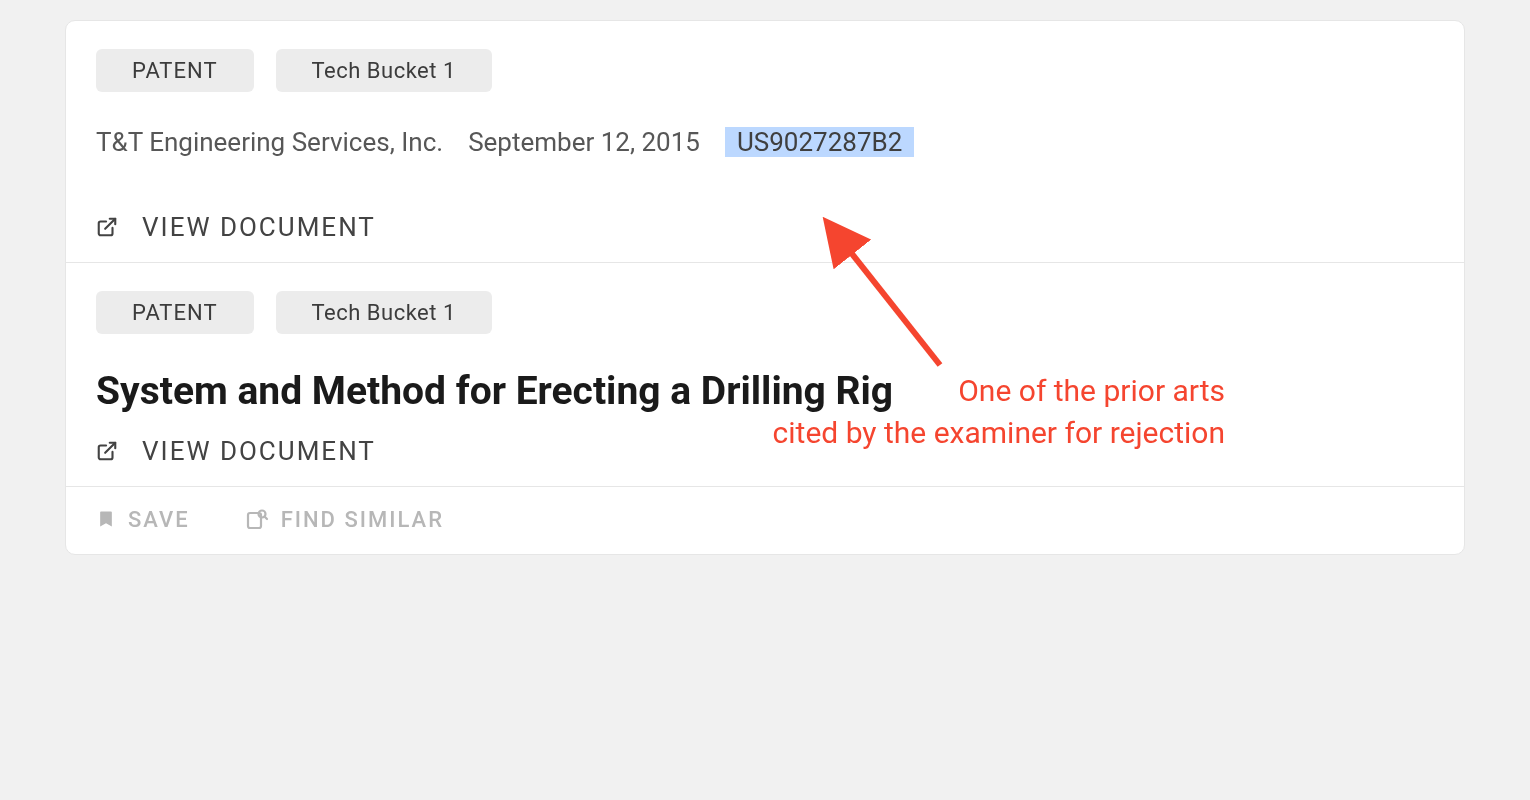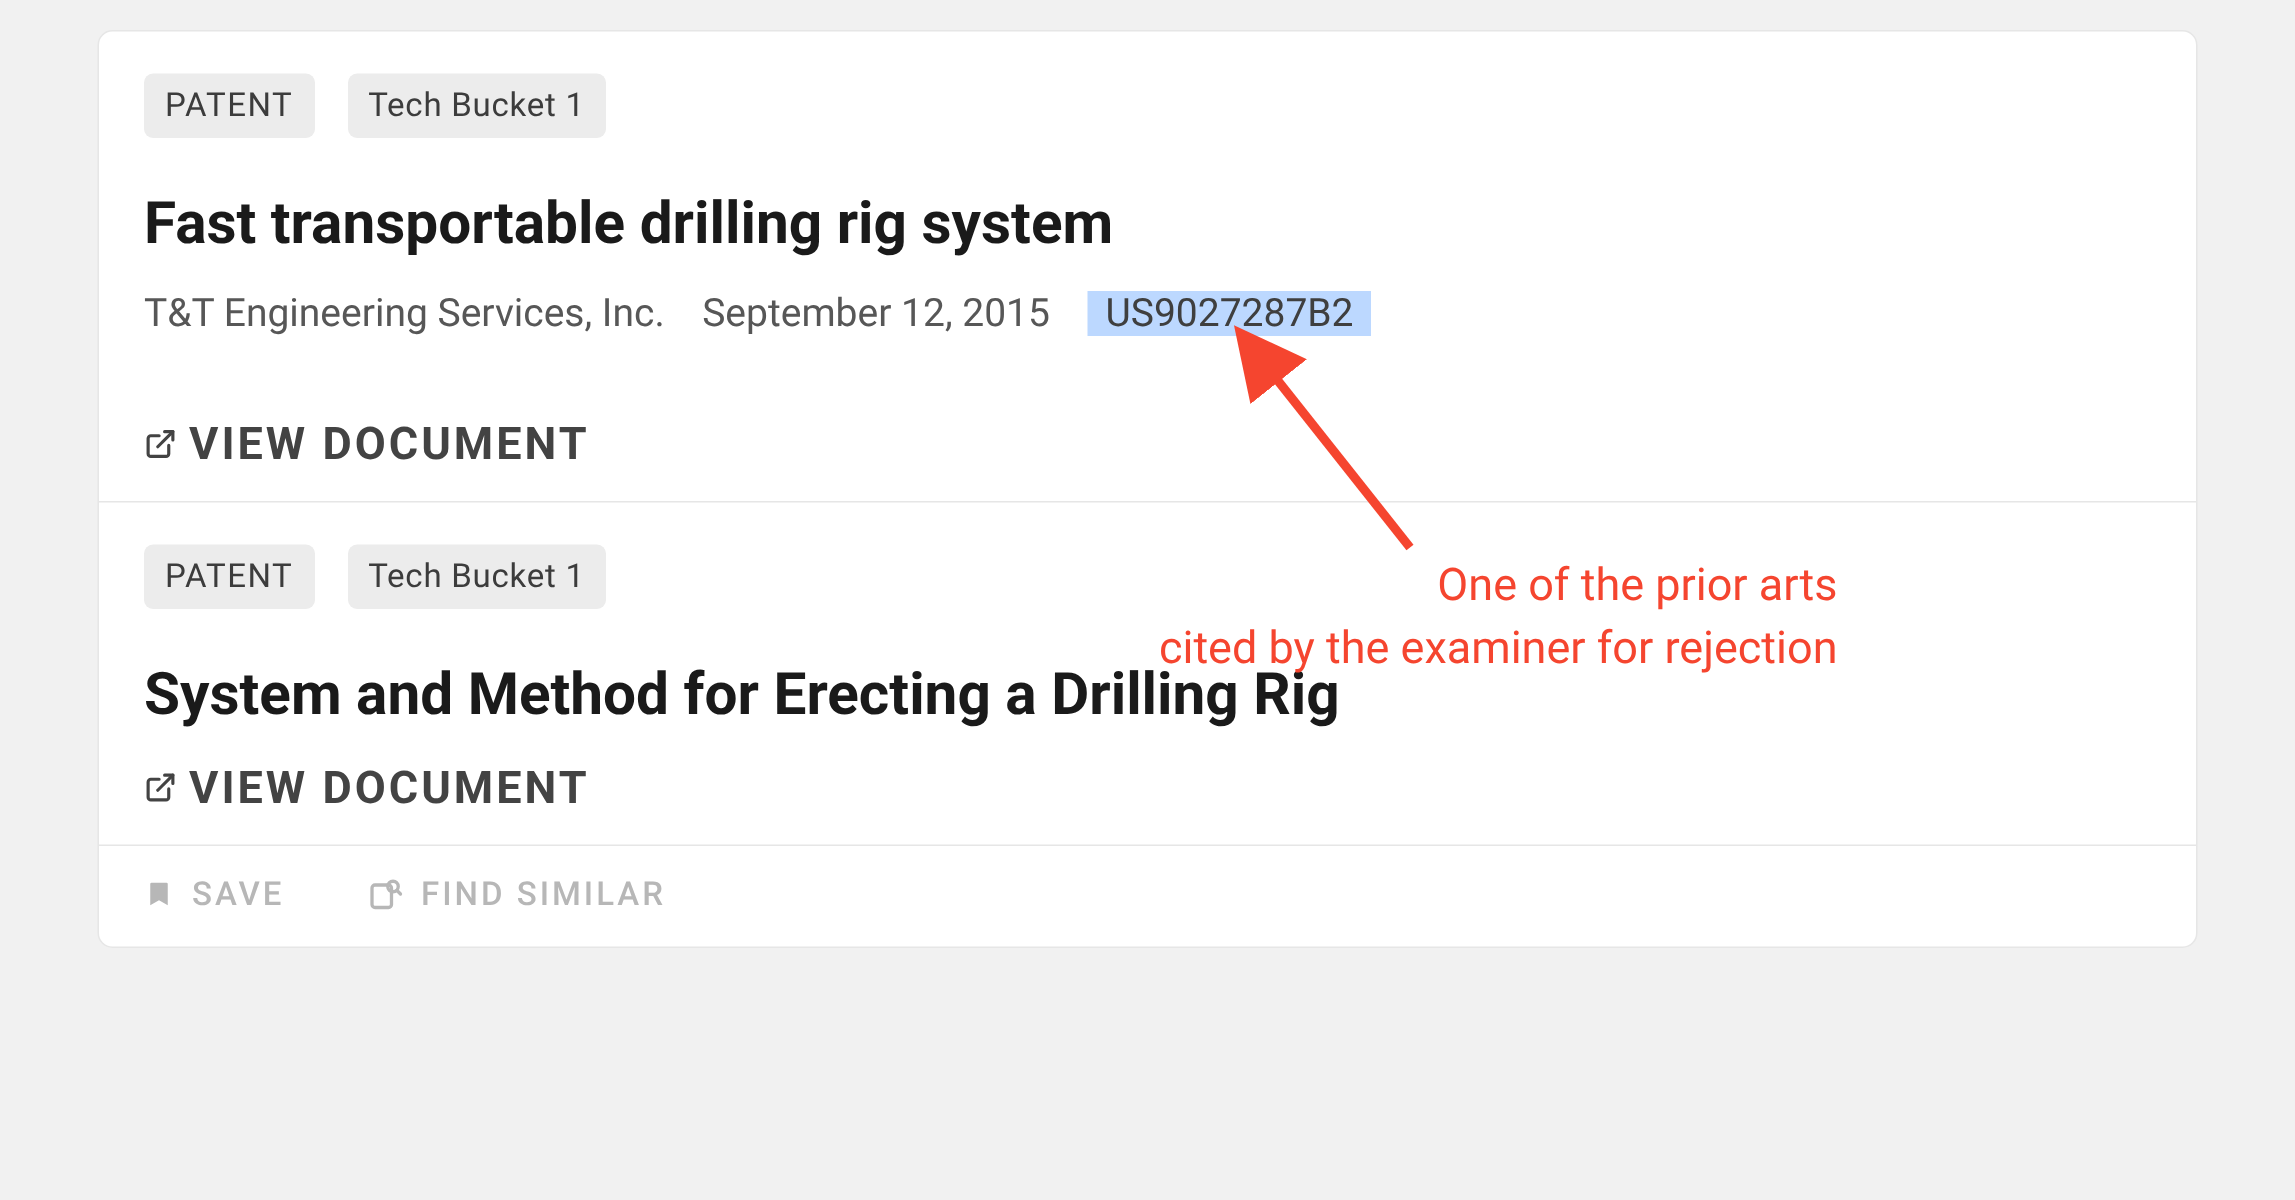--- a/index.html
+++ b/index.html
@@ -24,21 +24,21 @@
   .tags {
     display: flex;
     gap: 22px;
     margin-bottom: 35px;
   }
   .tag {
     background: #ececec;
     color: #3c3c3c;
     font-size: 22px;
     letter-spacing: 0.5px;
-    padding: 9px 14px;
+    padding: 9px 36px;
     border-radius: 6px;
   }
   .tag.uppercase { letter-spacing: 1px; }
   .title {
     font-size: 39px;
     font-weight: 700;
     color: #1a1a1a;
     margin-bottom: 22px;
     line-height: 1.15;
   }
@@ -56,25 +56,25 @@
   }
   .actions {
     display: flex;
     align-items: center;
     gap: 10px;
     color: #5a5a5a;
   }
   .view-doc {
     display: inline-flex;
     align-items: center;
-    gap: 8px;
-    font-size: 30px;
+    gap: 24px;
+    font-size: 26px;
     letter-spacing: 2px;
     color: #434343;
-    font-weight: 700;
+    font-weight: 400;
     cursor: pointer;
   }
   .footer-bar {
     display: flex;
     gap: 55px;
     padding: 20px 30px 22px 30px;
   }
   .footer-btn {
     display: inline-flex;
     align-items: center;
@@ -108,21 +108,20 @@
 </head>
 <body>
 
 <div class="card-list">
 
   <div class="card">
     <div class="tags">
       <span class="tag uppercase">PATENT</span>
       <span class="tag">Tech Bucket 1</span>
     </div>
-    <h2 class="title">Fast transportable drilling rig system</h2>
     <div class="meta">
       <span>T&amp;T Engineering Services, Inc.</span>
       <span>September 12, 2015</span>
       <span class="highlight">US9027287B2</span>
     </div>
     <div class="actions">
       <a class="view-doc">
         <span class="icon">
           <svg width="22" height="22" viewBox="0 0 24 24" fill="none" stroke="#434343" stroke-width="2.3" stroke-linecap="round" stroke-linejoin="round">
             <path d="M18 13v6a2 2 0 0 1-2 2H5a2 2 0 0 1-2-2V8a2 2 0 0 1 2-2h6"></path>

